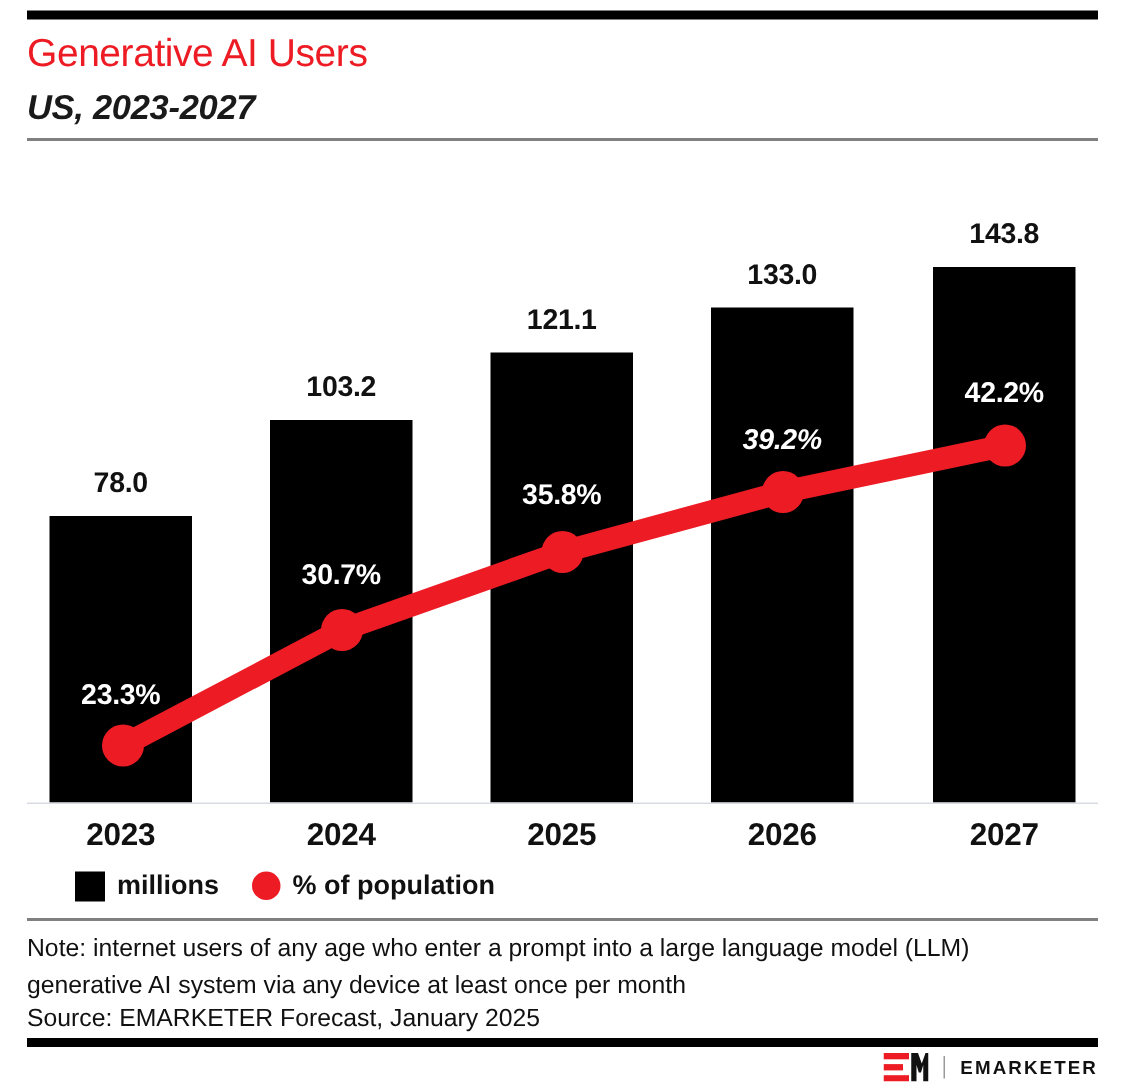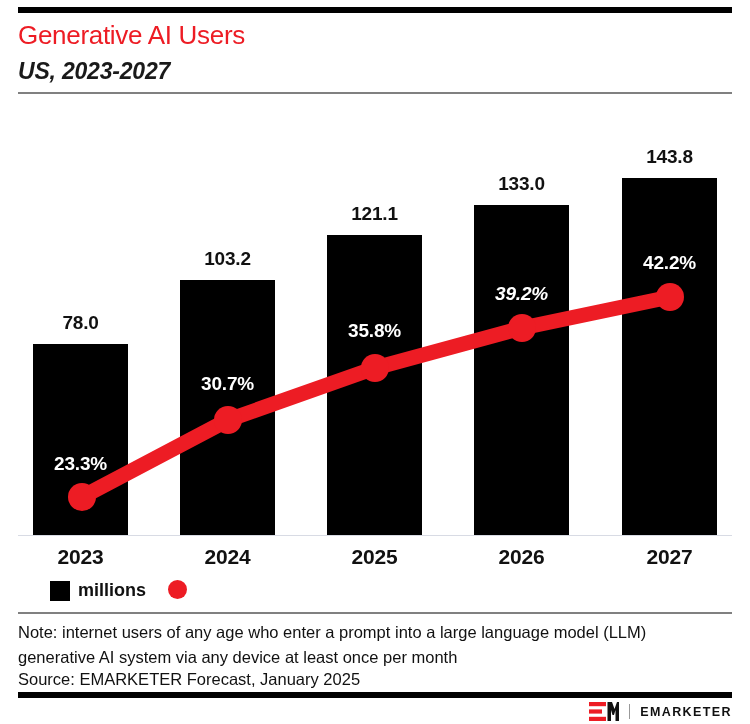--- a/index.html
+++ b/index.html
@@ -113,21 +113,21 @@
     text-align: center;
     letter-spacing: -0.2px;
   }
 
   
   .legend {
     position: absolute;
     left: 14px;
     top: 580px;
     display: flex;
-    align-items: flex-start;
+    align-items: flex-end;
     gap: 22px;
     padding-left: 36px;
   }
   .legend-item {
     display: flex;
     align-items: center;
     gap: 8px;
   }
   .swatch-square {
     width: 20px;
@@ -254,20 +254,21 @@
     <div class="cat-label" style="left:622px; width:95px;">2027</div>
   </div>
 
   <div class="legend">
     <div class="legend-item">
       <span class="swatch-square"></span>
       <span class="legend-label">millions</span>
     </div>
     <div class="legend-item">
       <span class="swatch-circle"></span>
+      <span class="legend-label">% of population</span>
     </div>
   </div>
   <div class="legend-rule"></div>
 
   <div class="note">Note: internet users of any age who enter a prompt into a large language model (LLM) generative AI system via any device at least once per month</div>
   <div class="source">Source: EMARKETER Forecast, January 2025</div>
   <div class="bottom-rule"></div>
 
   <div class="brand">
     <svg class="brand-mark" width="30" height="19" viewBox="0 0 30 19">

